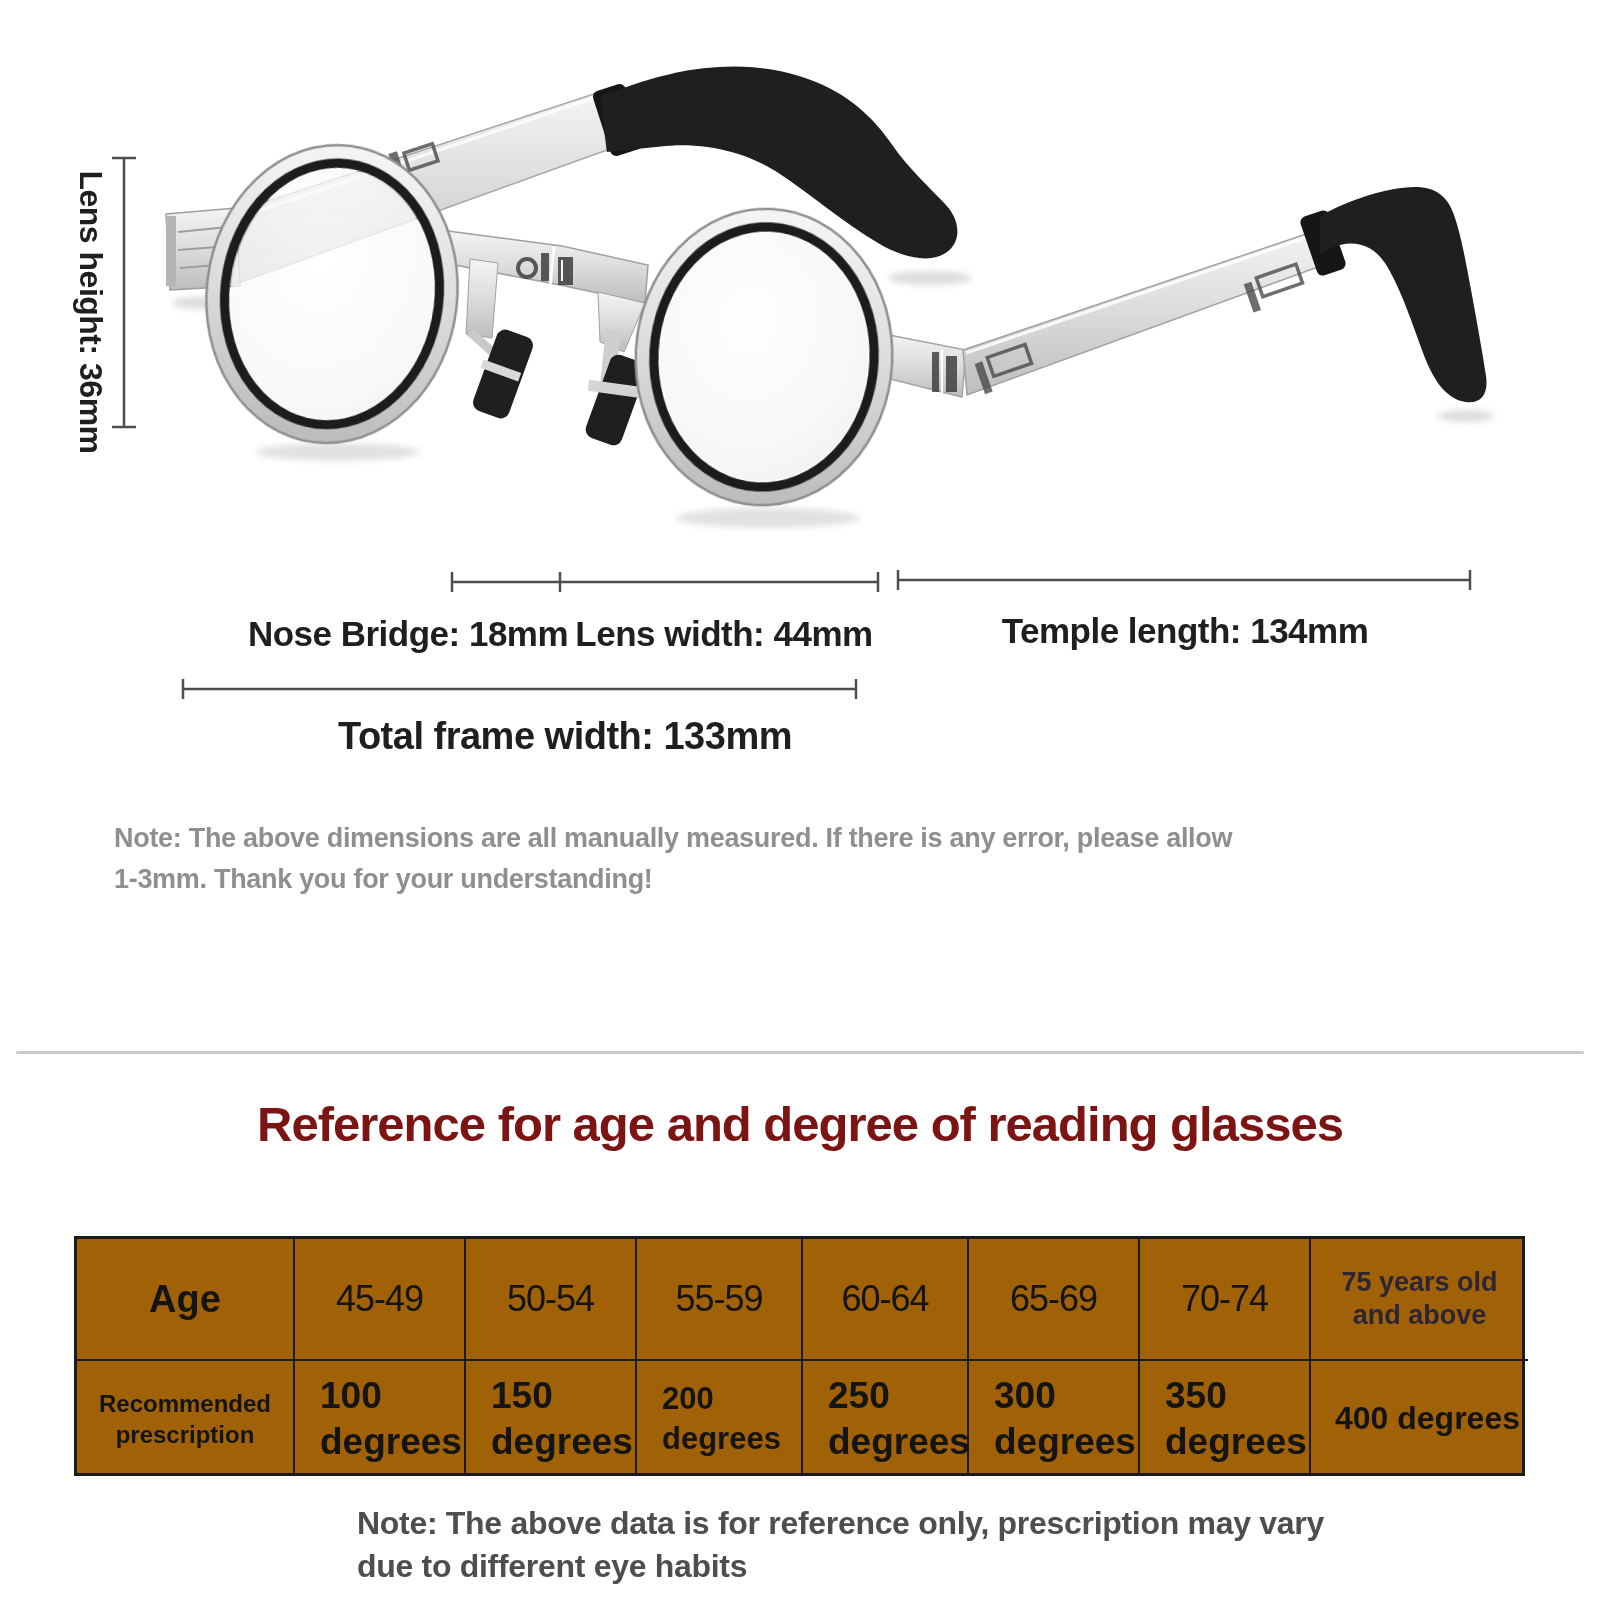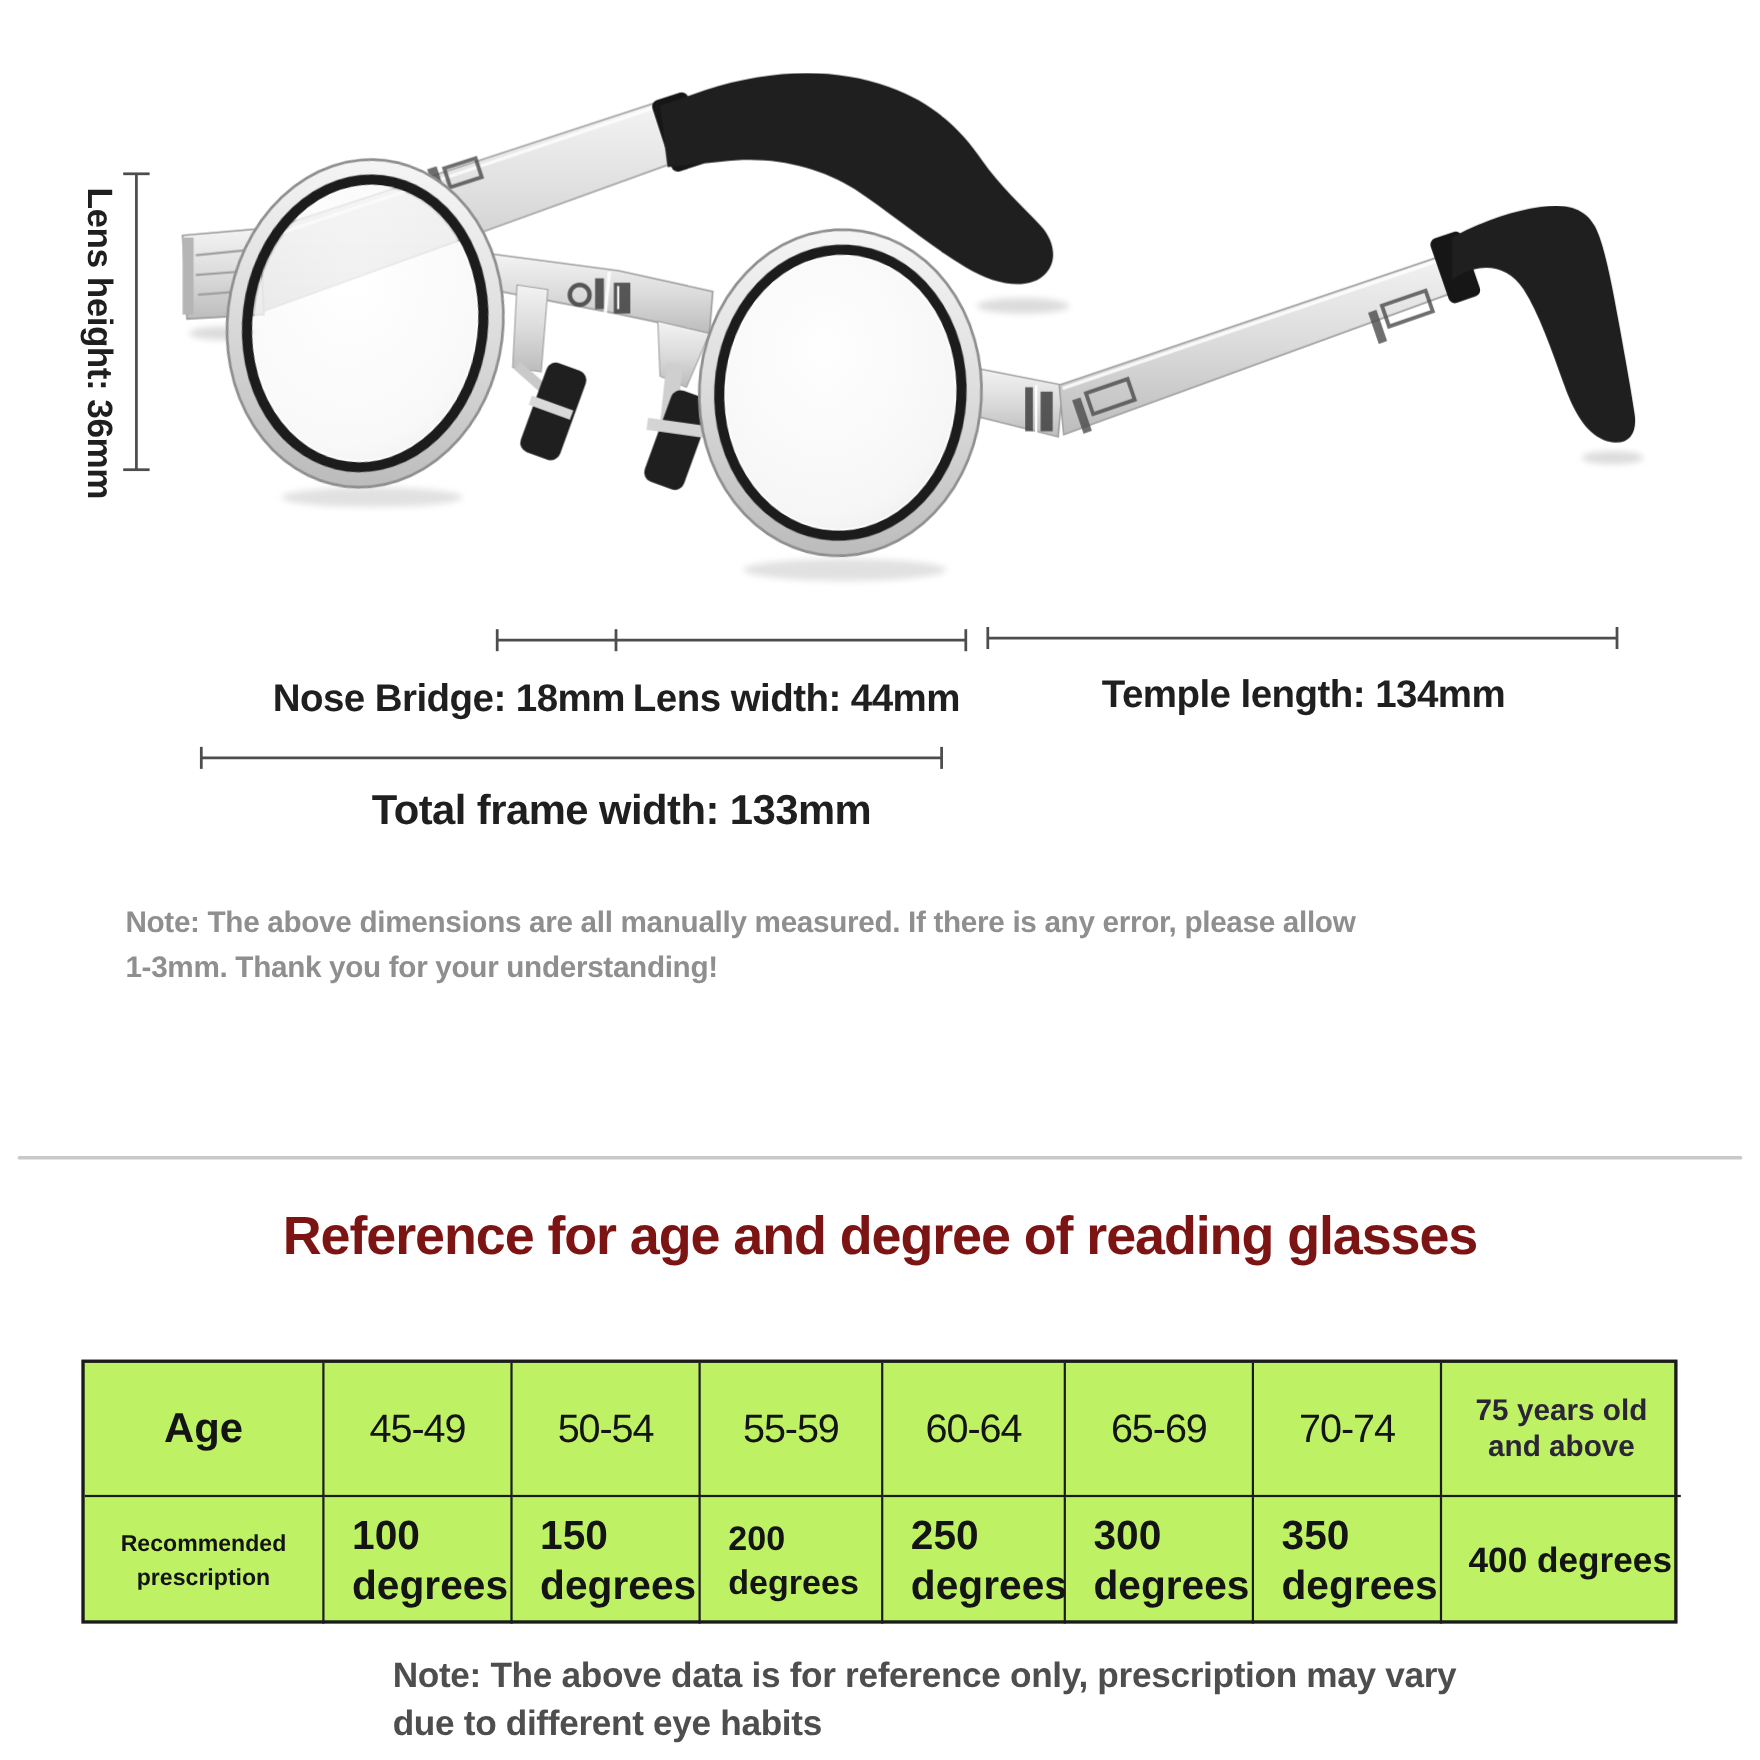--- a/index.html
+++ b/index.html
@@ -26,34 +26,34 @@
   .note-gray span{display:block;}
 
   .divider{position:absolute;left:16px;top:1051px;width:1568px;height:3px;
            background:var(--c-divider,#c9c9c9);border-radius:2px;}
 
   .ref-title{position:absolute;left:0;top:1096px;width:1600px;text-align:center;
              font-size:49px;font-weight:bold;letter-spacing:-1px;
              color:var(--c-title,#7c1413);}
 
   .ref-table{position:absolute;left:74px;top:1236px;width:1451px;height:240px;
-             display:grid;box-sizing:border-box;background:#bef264;
+             display:grid;box-sizing:border-box;background:#a16207;
              grid-template-columns:218px 171px 171px 166px 166px 171px 171px 217px;
              grid-template-rows:122px 115px;
              border:3px solid var(--c-table-border,#1b1b1b);}
   .cell{box-sizing:border-box;display:flex;align-items:center;justify-content:center;
         border-right:2.5px solid var(--c-table-border,#1b1b1b);
         border-bottom:2.5px solid var(--c-table-border,#1b1b1b);
         color:var(--c-table-text,#141414);white-space:pre-line;text-align:center;}
   .cell.last-col{border-right:none;}
   .cell.last-row{border-bottom:none;}
   .hdr-age{font-size:38px;font-weight:bold;}
   .hdr-range{font-size:36px;font-weight:400;letter-spacing:-1px;}
   .hdr-75{font-size:27px;font-weight:bold;line-height:33px;color:var(--c-age75-text,#2b2536);}
-  .val-label{font-size:21px;font-weight:bold;line-height:31px;}
+  .val-label{font-size:24px;font-weight:bold;line-height:31px;}
   .val{font-size:37px;font-weight:bold;line-height:46px;justify-content:flex-start;
        text-align:left;padding-left:25px;}
   .val.small{font-size:31px;line-height:40px;}
   .val-last{font-size:32px;font-weight:bold;justify-content:center;text-align:center;padding-left:16px;}
 
   .footnote{position:absolute;left:357px;top:1502px;width:1100px;
             font-size:32px;font-weight:bold;line-height:43px;
             color:var(--c-footnote-gray,#4e4e4e);letter-spacing:-0.3px;}
   .footnote span{display:block;}
 </style>

